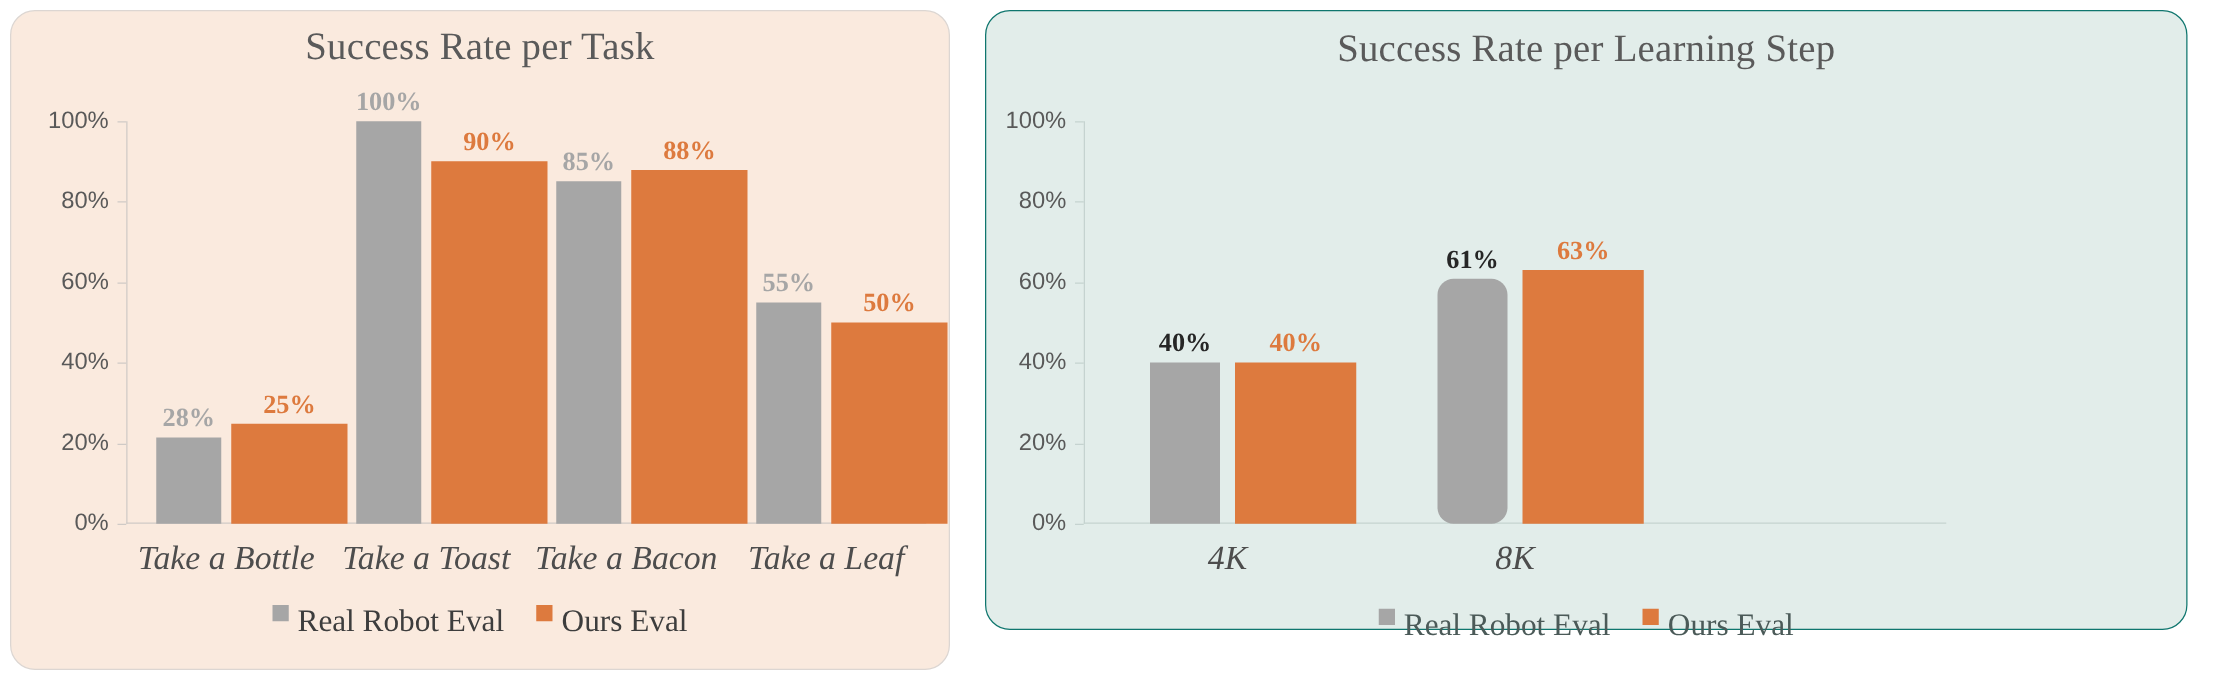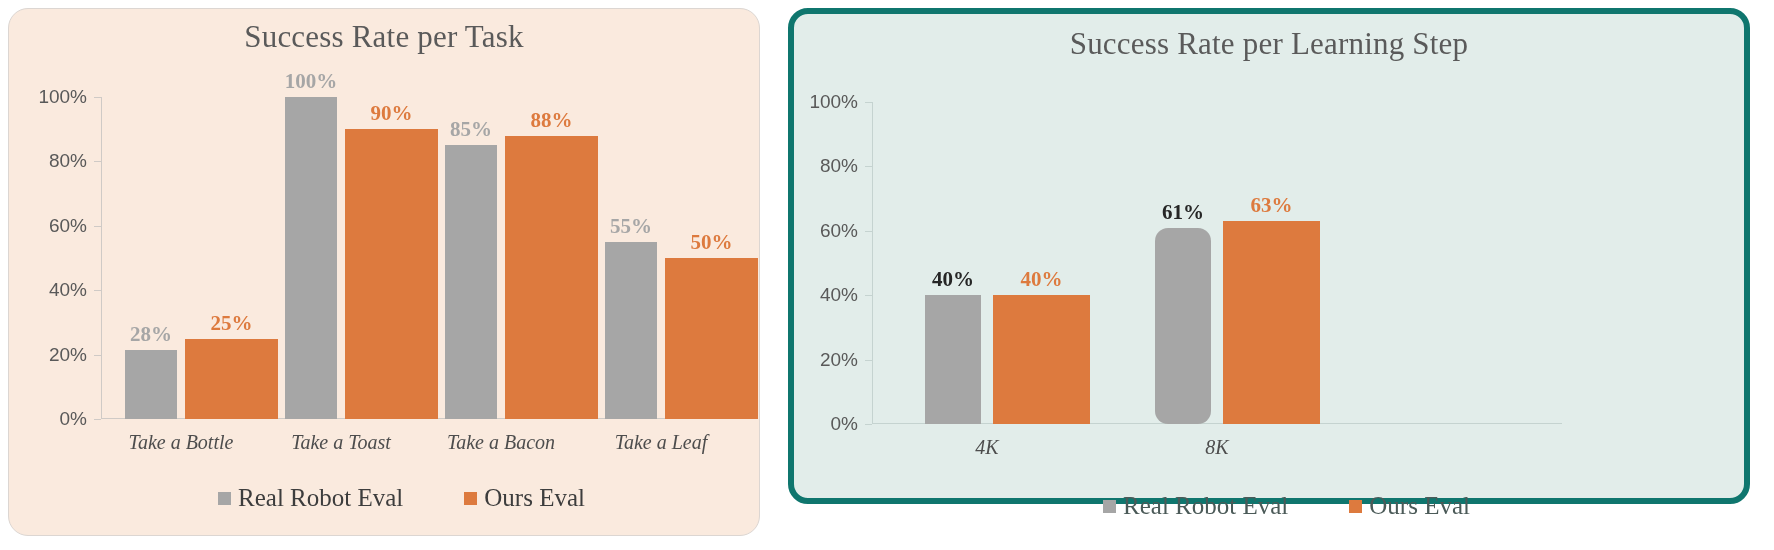--- a/index.html
+++ b/index.html
@@ -32,21 +32,21 @@
     height: 528px;
     background: #faeade;
     border: 1px solid #dcd6d2;
   }
   .panel-right {
     left: 788px;
     top: 8px;
     width: 962px;
     height: 496px;
     background: #e2edea;
-    border: 6px solid #0f766e;
+    border: 1px solid #0f766e;
   }
 
   
   .chart-title {
     position: absolute;
     left: 0;
     right: 0;
     text-align: center;
     color: #5a5a5a;
     font-family: "Liberation Serif", serif;
@@ -132,42 +132,40 @@
   .panel-right .bar-label.orange { color: #dd7a3e; }
 
   .cat-label {
     position: absolute;
     top: 100%;
     left: 50%;
     transform: translateX(-50%);
     margin-top: 12px;
     font-family: "Liberation Serif", serif;
     font-style: italic;
-    font-size: 20px;
+    font-size: 27px;
     color: #4d4d4d;
     white-space: nowrap;
   }
 
   
   .legend {
     position: absolute;
     left: 0;
     right: 0;
     display: flex;
     justify-content: center;
     align-items: center;
     gap: 26px;
   }
   .panel-left  .legend { top: 475px; }
   .panel-right .legend { top: 478px; }
   .legend-item {
     display: flex;
-    align-items: center;
     gap: 7px;
-    margin-left: 35px;
   }
   .legend-swatch {
     width: 13px;
     height: 13px;
     display: inline-block;
   }
   .legend-swatch.gray   { background: #a6a6a6; }
   .legend-swatch.orange { background: #dd7a3e; }
   .legend-text {
     font-family: "Liberation Serif", serif;

